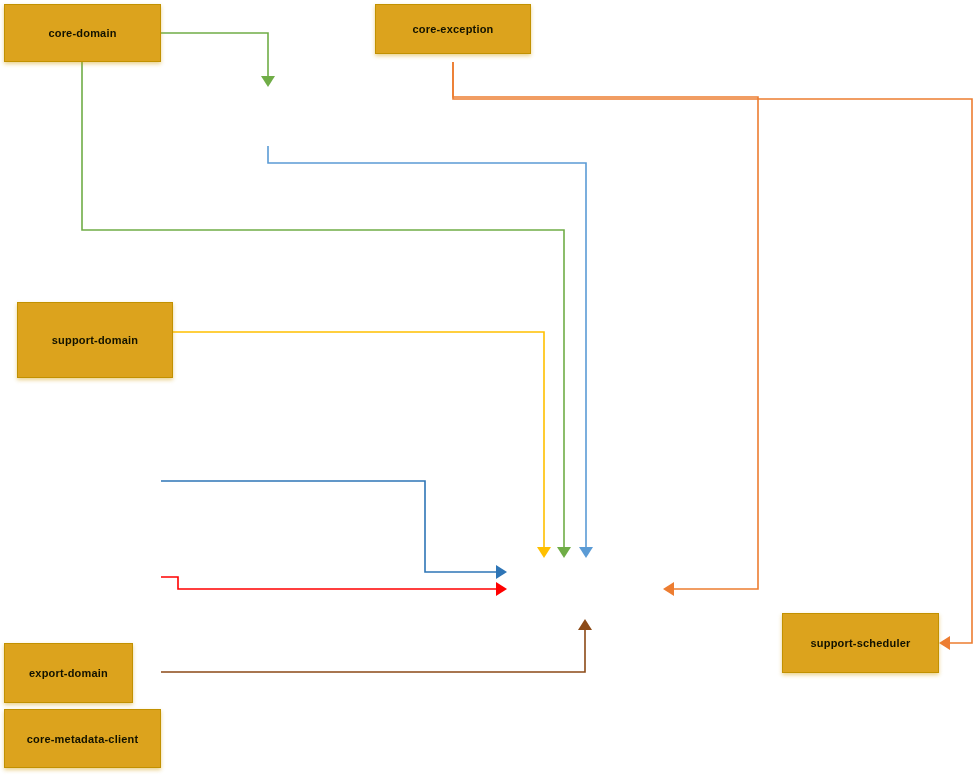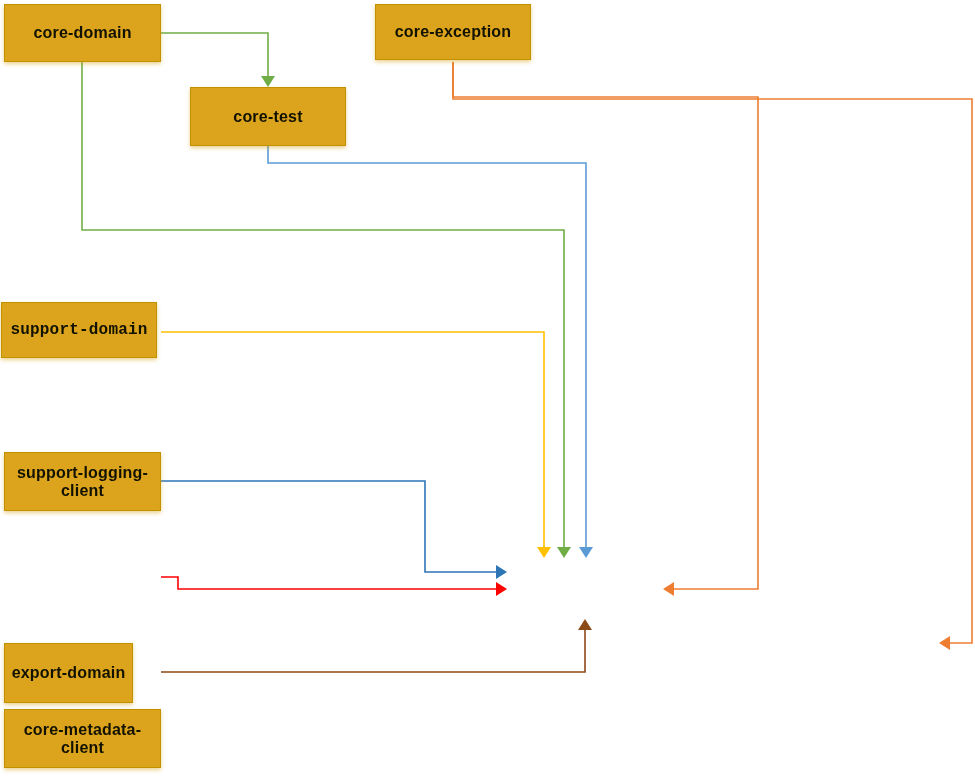--- a/index.html
+++ b/index.html
@@ -32,32 +32,31 @@
     display: flex;
     align-items: center;
     justify-content: center;
     background: #DCA31D;
     border: 1px solid #C29100;
     box-shadow: 0 2px 4px rgba(210, 156, 0, 0.45);
     box-sizing: border-box;
     cursor: default;
   }
   .node-label {
-    font-size: 16px;
+    font-size: 11px;
     font-weight: bold;
     color: #121200;
     letter-spacing: 0.2px;
-    text-align: center;
     user-select: none;
   }
   
   #n-core-domain          { left: 4px;   top: 4px;   width: 157px; height: 58px; }
   #n-core-test            { left: 190px; top: 87px;  width: 156px; height: 59px; }
-  #n-core-exception       { left: 375px; top: 4px;   width: 156px; height: 56px; }
-  #n-support-domain       { left: 1px;   top: 302px; width: 156px; height: 56px; font-family: Liberation Mono, monospace; }
+  #n-core-exception       { left: 375px; top: 4px;   width: 156px; height: 50px; }
+  #n-support-domain       { left: 17px;   top: 302px; width: 156px; height: 76px; }
   #n-support-logging-client { left: 4px; top: 452px; width: 157px; height: 59px; }
   #n-core-command-client  { left: 4px;   top: 548px; width: 157px; height: 59px; }
   #n-export-domain        { left: 4px;   top: 643px; width: 129px; height: 60px; }
   #n-core-metadata-client { left: 4px;   top: 709px; width: 157px; height: 59px; }
   #n-support-rulesengine  { left: 507px; top: 558px; width: 156px; height: 61px; }
   #n-support-scheduler    { left: 782px; top: 613px; width: 157px; height: 60px; }
 </style>
 </head>
 <body>
 
@@ -90,40 +89,37 @@
     <polygon points="674,582 674,596 663,589" fill="#ED7D31"></polygon>
 
     <polyline class="edge" points="453,62 453,99 972,99 972,643 950,643" stroke="#ED7D31"></polyline>
     <polygon points="950,636 950,650 939,643" fill="#ED7D31"></polygon>
   </svg>
 
   <div class="node" id="n-core-domain">
     <span class="node-label">core-domain</span>
   </div>
 
-  <div class="node" id="n-core-test">
-    <span class="node-label">core-test</span>
-  </div>
 
   <div class="node" id="n-core-exception">
     <span class="node-label">core-exception</span>
   </div>
 
   <div class="node" id="n-support-domain">
     <span class="node-label">support-domain</span>
   </div>
 
-  <div class="node" id="n-support-logging-client">
-    <span class="node-label">support-logging-client</span>
-  </div>
 
 
   <div class="node" id="n-export-domain">
     <span class="node-label">export-domain</span>
   </div>
 
   <div class="node" id="n-core-metadata-client">
     <span class="node-label">core-metadata-client</span>
   </div>
 
 
+  <div class="node" id="n-support-scheduler">
+    <span class="node-label">support-scheduler</span>
+  </div>
 
 </div>
 
 </body></html>

